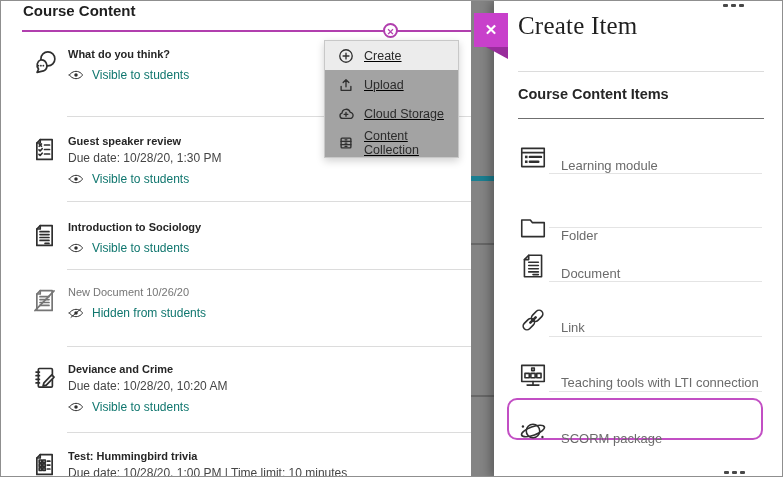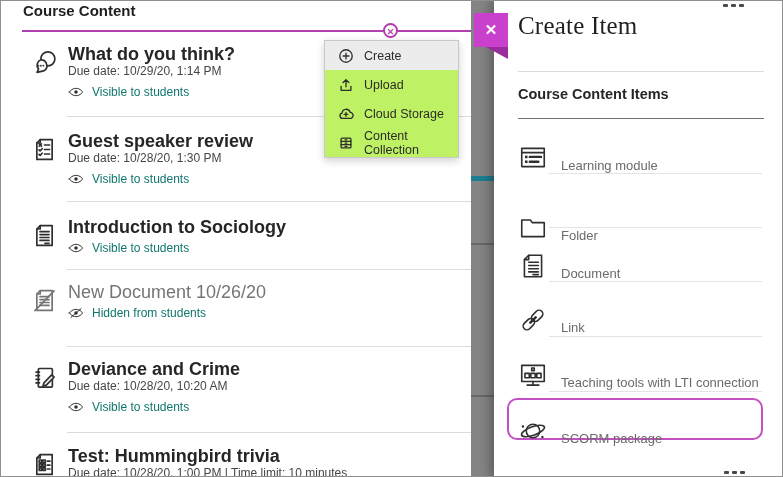--- a/index.html
+++ b/index.html
@@ -8,29 +8,29 @@
   .abs{position:absolute;}
   
   .course-title{left:22px;top:1px;font-size:15px;font-weight:bold;color:#1f1f1f;}
   .accent-line{left:21px;top:29px;width:450px;height:2px;background:#b13fae;}
   .collapse-btn{left:382px;top:22px;width:15px;height:15px;border-radius:50%;border:2px solid #b13fae;
         background:#fff;color:#b13fae;font-size:9px;line-height:14px;text-align:center;font-weight:bold;
         z-index:5;cursor:pointer;box-sizing:border-box;}
   .ci{left:30px;display:flex;gap:10px;align-items:flex-start;width:420px;}
   .ci-icon{width:27px;height:27px;flex:none;margin-top:2px;}
   .ci-icon svg{width:100%;height:100%;}
-  .ci-title{font-size:18px;font-weight:bold;color:#262626;line-height:15px;}
+  .ci-title{font-size:11px;font-weight:bold;color:#262626;line-height:15px;}
   .ci-title.muted{color:#757575;font-weight:normal;}
   .ci-due{font-size:12px;color:#454545;line-height:16px;margin-top:1px;}
   .ci-vis{display:flex;align-items:center;gap:8px;margin-top:6px;font-size:12px;color:#0f766e;}
   .ci-vis svg{width:16px;height:12px;}
   .sep-l{left:66px;width:404px;height:1px;background:#dcdcdc;}
   
-  .menu{left:323px;top:39px;width:135px;background:#bef264;border:1px solid #c8c8c8;z-index:6;
-        box-shadow:0 3px 8px rgba(0,0,0,.18);box-sizing:border-box;}
+  .menu{left:323px;top:39px;width:135px;background:#a3a3a3;border:1px solid #c8c8c8;z-index:6;
+        box-shadow:0 3px 8px rgba(0,0,0,.18);box-sizing:border-box;text-decoration:underline;}
   .menu-item{height:29px;display:flex;align-items:center;gap:10px;padding-left:13px;font-size:12.5px;
         color:#2b2b2b;cursor:pointer;}
   .menu-item.active{background:#ececec;}
   .menu-item svg{width:16px;height:16px;flex:none;}
   
   .strip{left:470px;top:0;width:23px;height:477px;background:#848484;z-index:4;}
   .strip-teal{position:absolute;left:0;top:175px;width:100%;height:5px;background:#1b7f91;}
   .strip-line{position:absolute;left:0;width:100%;height:2px;background:rgba(0,0,0,.22);}
   
   .panel{left:493px;top:0;width:290px;height:477px;background:#fff;z-index:8;
@@ -71,21 +71,20 @@
       <svg viewBox="0 0 24 24">
           <circle cx="15" cy="8.8" r="6.2"></circle>
         <path fill="#fff" d="M8.8 9.6a5.2 5.2 0 0 1 2.3 9.9l-5.7 1.3 1.3-2.9A5.2 5.2 0 0 1 8.8 9.6z"></path>
         <circle cx="6.6" cy="14.8" r="0.8" fill="#2f2f2f" stroke="none"></circle>
         <circle cx="8.8" cy="14.8" r="0.8" fill="#2f2f2f" stroke="none"></circle>
         <circle cx="11" cy="14.8" r="0.8" fill="#2f2f2f" stroke="none"></circle>
         </svg>
     </span>
     <div class="ci-body">
       <div class="ci-title">What do you think?</div>
-      <div class="ci-due">Due date: 10/29/20, 1:14 PM</div>
       <div class="ci-vis">
         <svg viewBox="0 0 24 16">
             <path d="M2 8s3.5-5.5 10-5.5S22 8 22 8s-3.5 5.5-10 5.5S2 8 2 8z"></path>
             <circle cx="12" cy="8" r="2.6" fill="#2f2f2f" stroke="none"></circle>
           </svg>
         <span>Visible to students</span>
       </div>
     </div>
   </div>
   <div class="abs sep-l" style="top:115px"></div>

